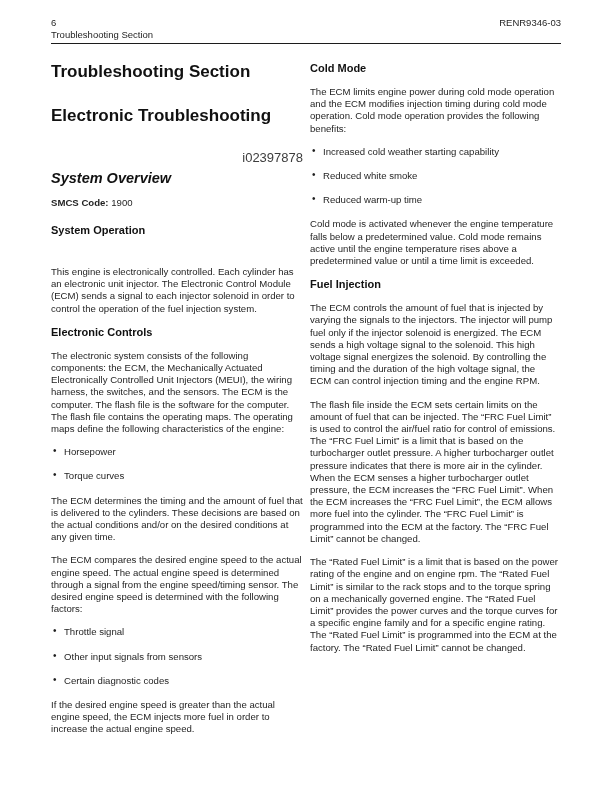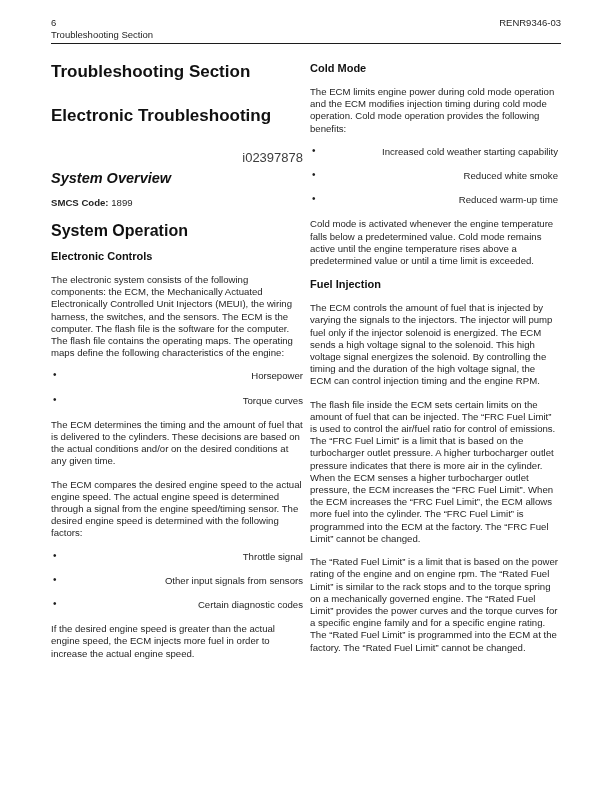--- a/index.html
+++ b/index.html
@@ -26,25 +26,25 @@
   
   .col { position:absolute; top:62px; }
   .col-left  { left:51px;  width:252px; }
   .col-right { left:310px; width:248px; }
 
   .title { font-size:17px; font-weight:bold; line-height:20px; margin:0 0 24px; color:#111; }
   .ref-num { font-size:13px; color:#3d3d3d; text-align:right; margin:12px 0 5px; }
   .h-major { font-size:14.5px; font-weight:bold; line-height:17px; margin:0 0 10px; color:#111;font-style:italic; }
   .smcs { font-size:9.6px; line-height:12px; margin:0 0 14px; }
   .smcs .lbl { font-weight:bold; }
-  .h-med { font-size:16px; font-weight:bold; line-height:15px; margin:0 0 12px; color:#111; }
+  .h-med { font-size:11px; font-weight:bold; line-height:15px; margin:0 0 28px; color:#111; }
   .h-sub { font-size:11px; font-weight:bold; line-height:13px; margin:0 0 11px; color:#111; }
 
   p { font-size:9.6px; line-height:12.2px; margin:0 0 11px; text-align:left; }
-  ul { list-style:none; margin:2px 0 11px; padding:0;text-align:right; }
+  ul { list-style:none; margin:2px 0 11px; padding:0; }
   li {
     font-size:9.6px; line-height:12.2px;
     margin:0 0 12px; padding-left:13px; position:relative;
   }
   li::before { content:"\2022"; position:absolute; left:2px; top:-1px; font-size:10px; }
 </style>
 </head>
 <body>
 
 <div class="page">
@@ -57,23 +57,24 @@
     <span>RENR9346-03</span>
   </div>
 
   <div class="col col-left">
     <div class="title">Troubleshooting Section</div>
     <div class="title">Electronic Troubleshooting</div>
     <div class="ref-num">i02397878</div>
     <div class="h-major">System Overview</div>
     <div class="smcs">
       <span class="lbl">SMCS Code:</span>
-      <span> 1899</span>
+      <span> 1900</span>
     </div>
     <div class="h-med">System Operation</div>
+    <p>This engine is electronically controlled. Each cylinder has an electronic unit injector. The Electronic Control Module (ECM) sends a signal to each injector solenoid in order to control the operation of the fuel injection system.</p>
     <div class="h-sub">Electronic Controls</div>
     <p>The electronic system consists of the following components: the ECM, the Mechanically Actuated Electronically Controlled Unit Injectors (MEUI), the wiring harness, the switches, and the sensors. The ECM is the computer. The flash file is the software for the computer. The flash file contains the operating maps. The operating maps define the following characteristics of the engine:</p>
     <ul>
       <li>Horsepower</li>
       <li>Torque curves</li>
     </ul>
     <p>The ECM determines the timing and the amount of fuel that is delivered to the cylinders. These decisions are based on the actual conditions and/or on the desired conditions at any given time.</p>
     <p>The ECM compares the desired engine speed to the actual engine speed. The actual engine speed is determined through a signal from the engine speed/timing sensor. The desired engine speed is determined with the following factors:</p>
     <ul>
       <li>Throttle signal</li>

